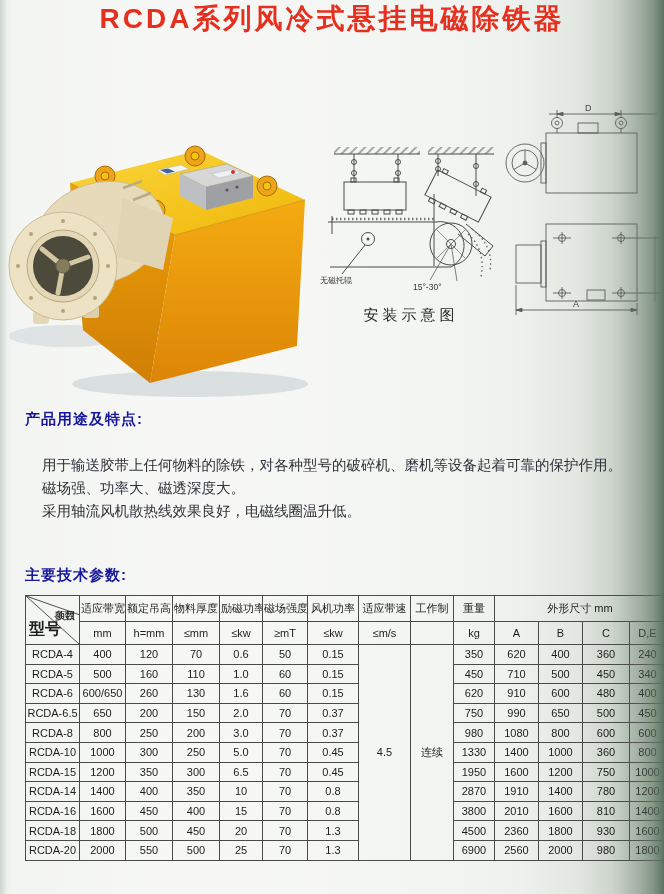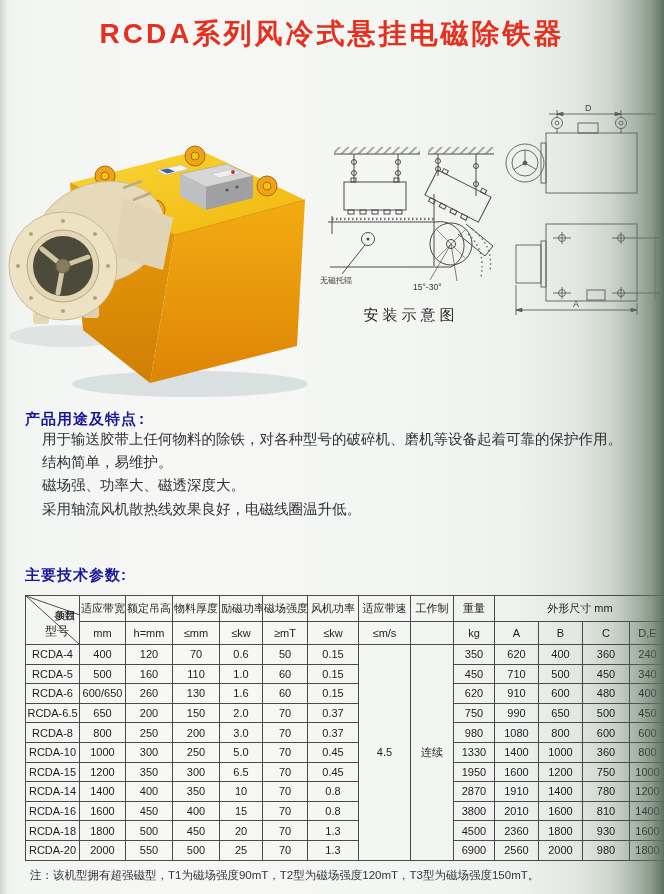--- a/index.html
+++ b/index.html
@@ -18,57 +18,57 @@
     position:absolute;top:0;right:0;bottom:0;width:42px;z-index:60;pointer-events:none;
     background:linear-gradient(to right, rgba(140,158,142,0) 0%,
       rgba(132,150,134,.18) 45%, rgba(118,136,120,.45) 72%,
       rgba(100,120,104,.72) 90%, rgba(88,108,92,.88) 100%);
   }
   .page-edge-left{
     position:absolute;top:0;left:0;bottom:0;width:7px;z-index:60;pointer-events:none;
     background:linear-gradient(to right, rgba(160,172,160,.35), rgba(160,172,160,0));
   }
   .title{
-    margin:0;padding-top:15px;text-align:center;
+    margin:0;text-align:center;
     font-size:28px;font-weight:bold;letter-spacing:3px;
     color:#e5301f;
   }
   .fig{position:absolute;}
   .fig-product{left:5px;top:138px;width:325px;height:265px;}
   .fig-install{left:318px;top:142px;width:186px;height:182px;}
   .fig-drawing{left:505px;top:88px;width:159px;height:260px;}
   .install-caption{
     text-align:center;font-size:15px;letter-spacing:4px;color:#2a2a2a;
     margin-top:2px;
     font-family:Liberation Mono, monospace;
   }
-  .features{position:absolute;left:25px;top:410px;width:610px;font-family:Liberation Mono, monospace;}
+  .features{position:absolute;left:25px;top:410px;width:610px;}
   .sec-heading{
     margin:0;font-size:15px;font-weight:bold;color:#17179b;letter-spacing:1px;
   }
-  .feature-lines{margin-top:0;padding-left:17px;}
+  .feature-lines{margin-top:25px;padding-left:17px;}
   .feature-lines p{margin:0;font-size:14.5px;line-height:23.2px;color:#30303a;}
   .specs{position:absolute;left:25px;top:566px;width:540px;}
   table.spec{
     margin-top:10px;border-collapse:collapse;table-layout:fixed;width:640px;
     font-size:11px;color:#1c1c1c;
   }
   table.spec th, table.spec td{
     border:1px solid #4a4a4a;text-align:center;vertical-align:middle;
     padding:0 1px;font-weight:normal;overflow:hidden;white-space:nowrap;
   }
   table.spec thead tr.r1 th{height:25px;}
   table.spec thead tr.r2 th{height:22px;}
   table.spec tbody td{height:18.6px;}
   td.model{text-align:left;padding-left:6px;}
   th.corner{position:relative;padding:0;}
   th.corner svg{position:absolute;left:0;top:0;width:100%;height:100%;}
   th.corner .c-top{position:absolute;right:3px;top:13px;font-size:10.5px;margin-left:47px;}
   th.corner .c-mid{position:absolute;left:4px;top:13px;font-size:10.5px;margin-left:24px;}
-  th.corner .c-bot{position:absolute;left:19px;bottom:4px;font-size:12px;}
+  th.corner .c-bot{position:absolute;left:3px;bottom:4px;font-size:16px;font-weight:bold;}
   .note{margin:7px 0 0 5px;font-size:11.5px;color:#33333a;}
   svg text{font-family:"Liberation Sans","DejaVu Sans",sans-serif;}
 </style>
 </head>
 <body>
 
 <div class="page">
 
   <h1 class="title">RCDA系列风冷式悬挂电磁除铁器</h1>
 
@@ -321,21 +321,20 @@
       </g>
       <text x="80" y="23" font-size="9" fill="#444">D</text>
       <text x="68" y="219" font-size="9" fill="#444">A</text>
     </svg>
   </div>
 
   <section class="features">
     <h2 class="sec-heading">产品用途及特点:</h2>
     <div class="feature-lines">
       <p>用于输送胶带上任何物料的除铁，对各种型号的破碎机、磨机等设备起着可靠的保护作用。</p>
-      <p>结构简单，易维护。</p>
       <p>磁场强、功率大、磁透深度大。</p>
       <p>采用轴流风机散热线效果良好，电磁线圈温升低。</p>
     </div>
   </section>
 
   <section class="specs">
     <h2 class="sec-heading">主要技术参数:</h2>
     <table class="spec">
       <colgroup>
         <col style="width:54px">
@@ -543,18 +542,17 @@
             <td>70</td>
             <td>1.3</td>
             <td>6900</td>
             <td>2560</td>
             <td>2000</td>
             <td>980</td>
             <td>1800</td>
           </tr>
         </tbody>
     </table>
-    <p class="note">注：该机型拥有超强磁型，T1为磁场强度90mT，T2型为磁场强度120mT，T3型为磁场强度150mT。</p>
   </section>
 
   <div class="page-edge-left"></div>
   <div class="page-edge"></div>
 </div>
 
 </body></html>

